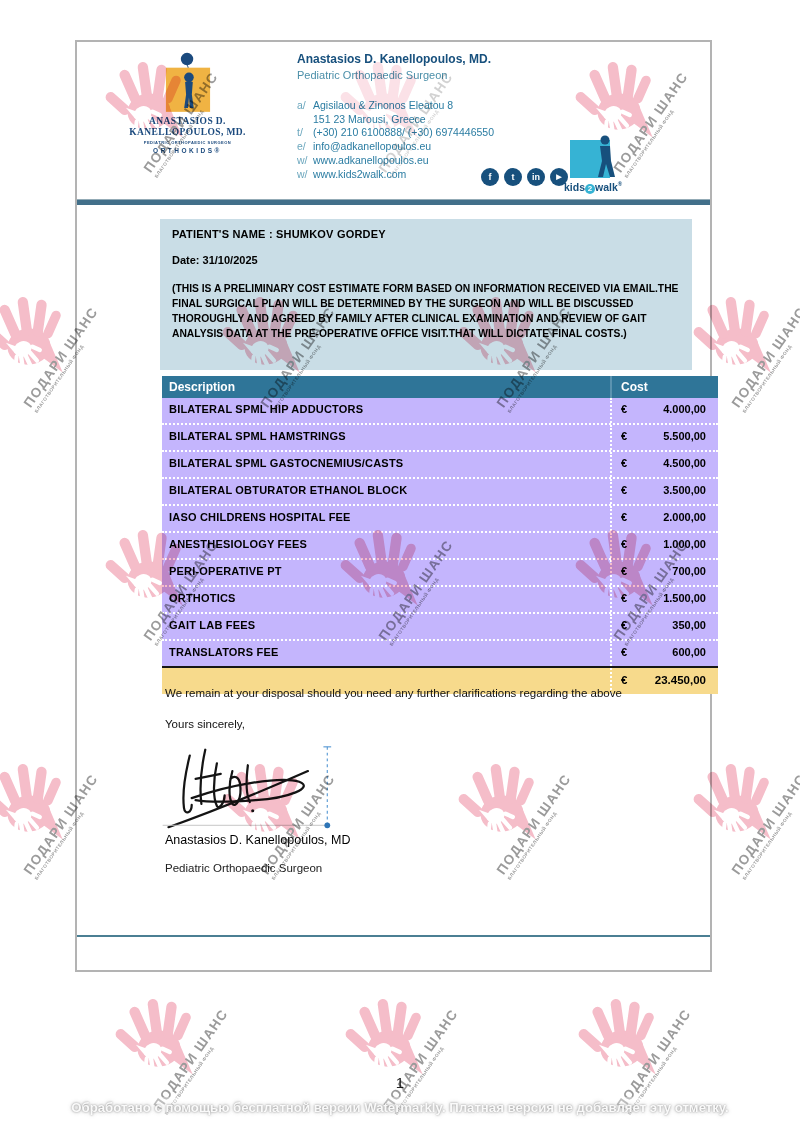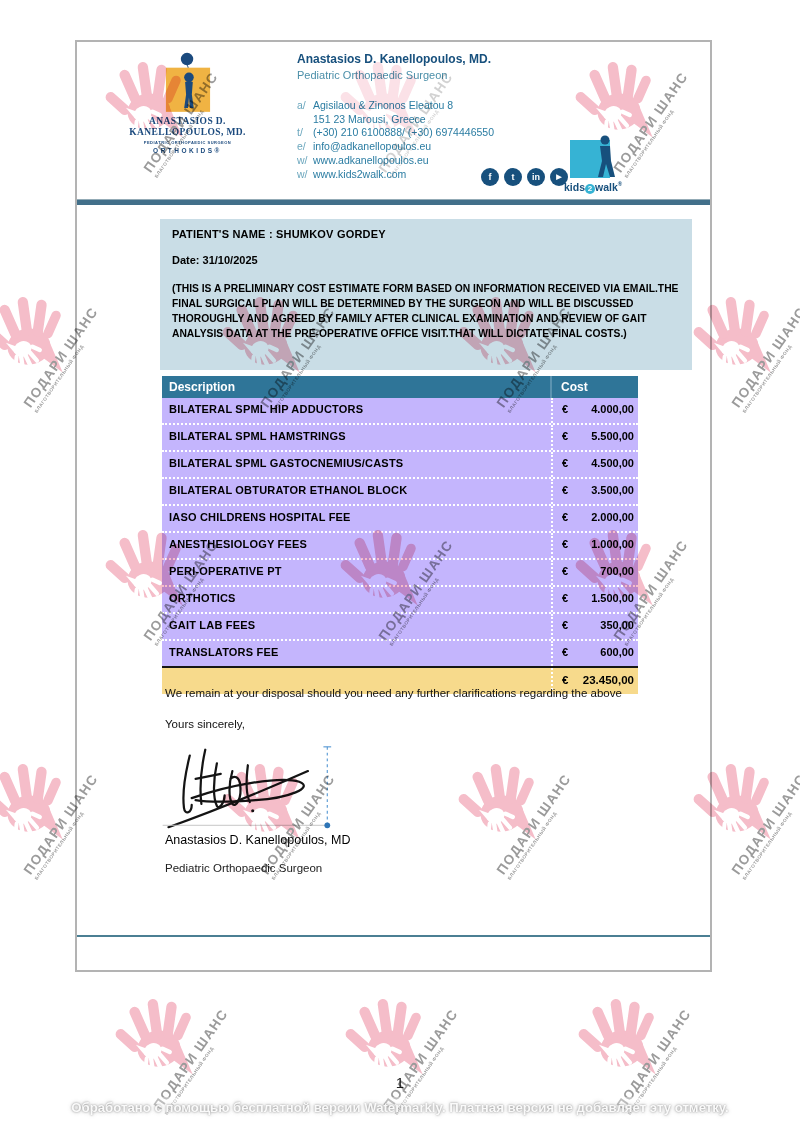--- a/index.html
+++ b/index.html
@@ -43,21 +43,21 @@
   .bottombar{position:absolute;left:0;right:0;top:893px;height:2px;background:#4b7f93;}
 
   
   .patient-box{position:absolute;left:83px;top:177px;width:532px;height:151px;
       background:#c9dde6;box-sizing:border-box;padding:9px 12px;color:#000;}
   .pb-name{font-size:11px;font-weight:bold;letter-spacing:.2px;}
   .pb-date{font-size:11px;font-weight:bold;margin-top:14px;}
   .pb-disc{font-size:10.3px;font-weight:bold;margin-top:15px;line-height:15px;width:508px;}
 
   
-  .cost-table{position:absolute;left:85px;top:334px;width:476px;}
+  .cost-table{position:absolute;left:85px;top:334px;width:556px;}
   .thead{display:flex;height:22px;background:#2f7598;color:#fff;font-size:12px;font-weight:bold;}
   .th-desc{width:448px;line-height:22px;padding-left:7px;box-sizing:border-box;}
   .th-cost{width:100px;line-height:22px;padding-left:9px;box-sizing:border-box;
            border-left:2px solid #5b93b0;}
   .row{display:flex;height:25px;background:#c4b5fd;border-bottom:2px dotted #fff;
        font-size:11px;font-weight:bold;color:#000;}
   .row:last-of-type{border-bottom:none;}
   .cell-desc{width:448px;line-height:23px;padding-left:7px;box-sizing:border-box;
        letter-spacing:.2px;white-space:nowrap;overflow:hidden;}
   .cell-cost{width:100px;display:flex;box-sizing:border-box;border-left:2px dotted #fff;line-height:23px;}

